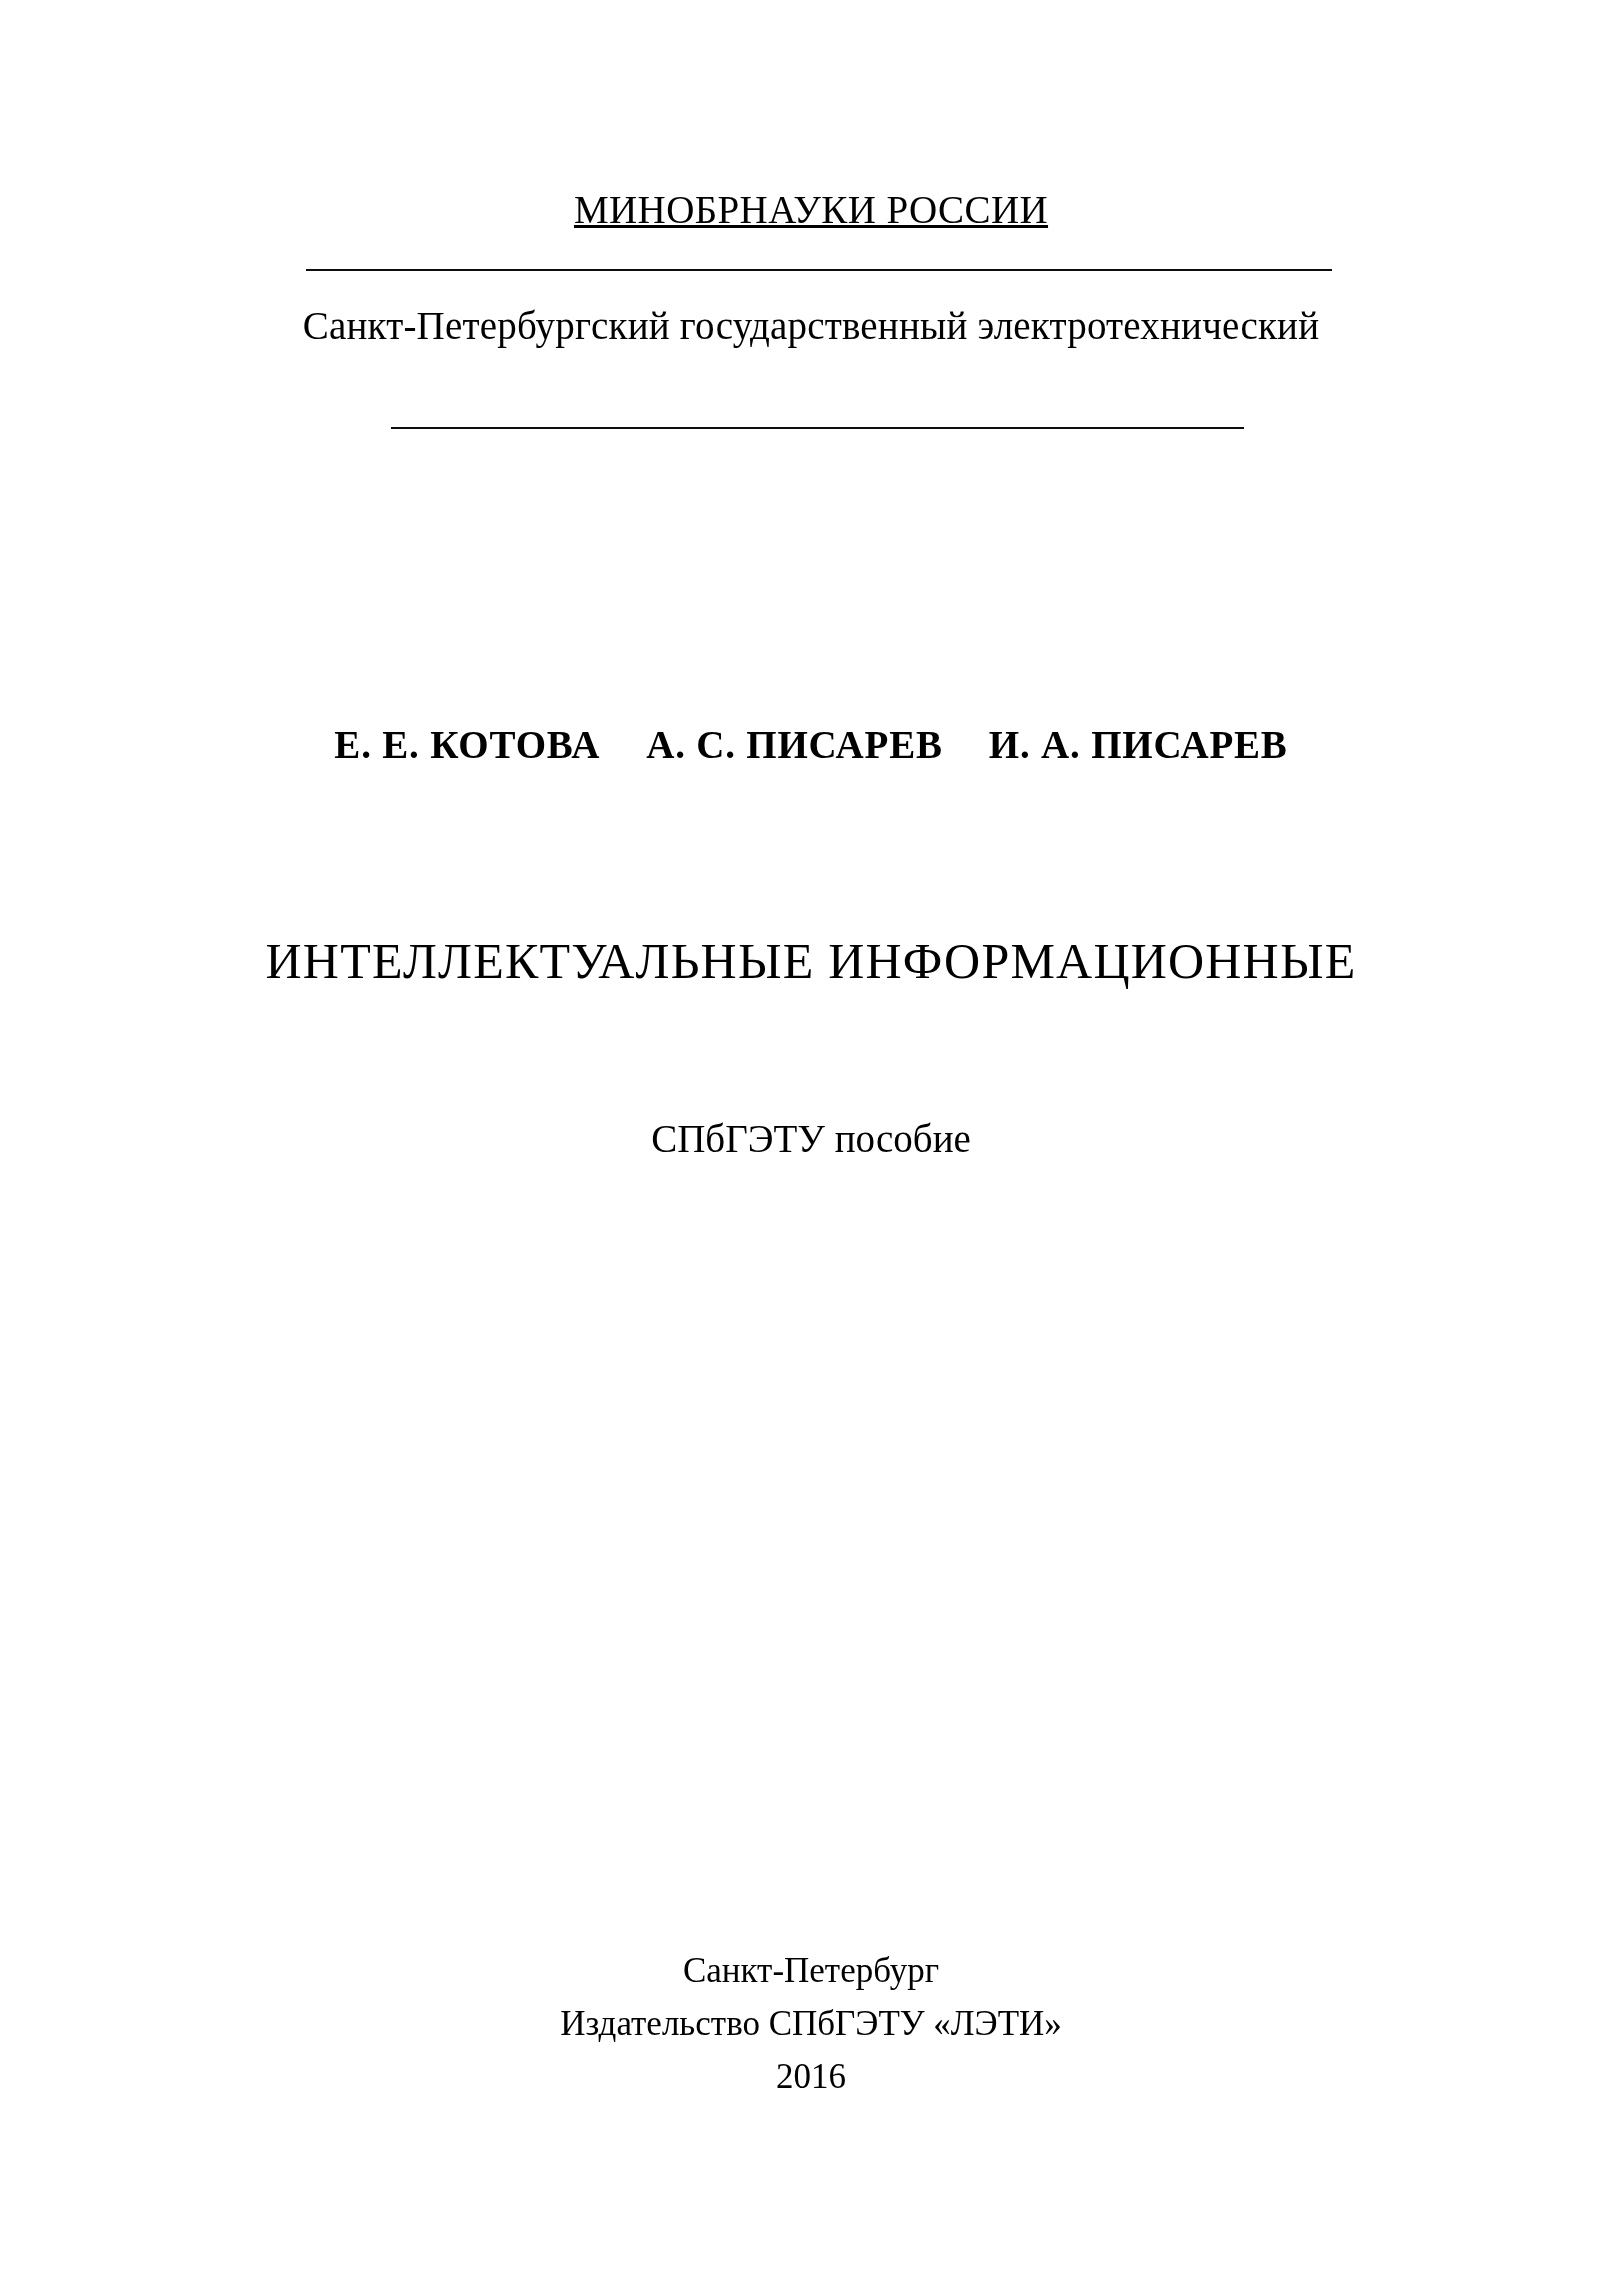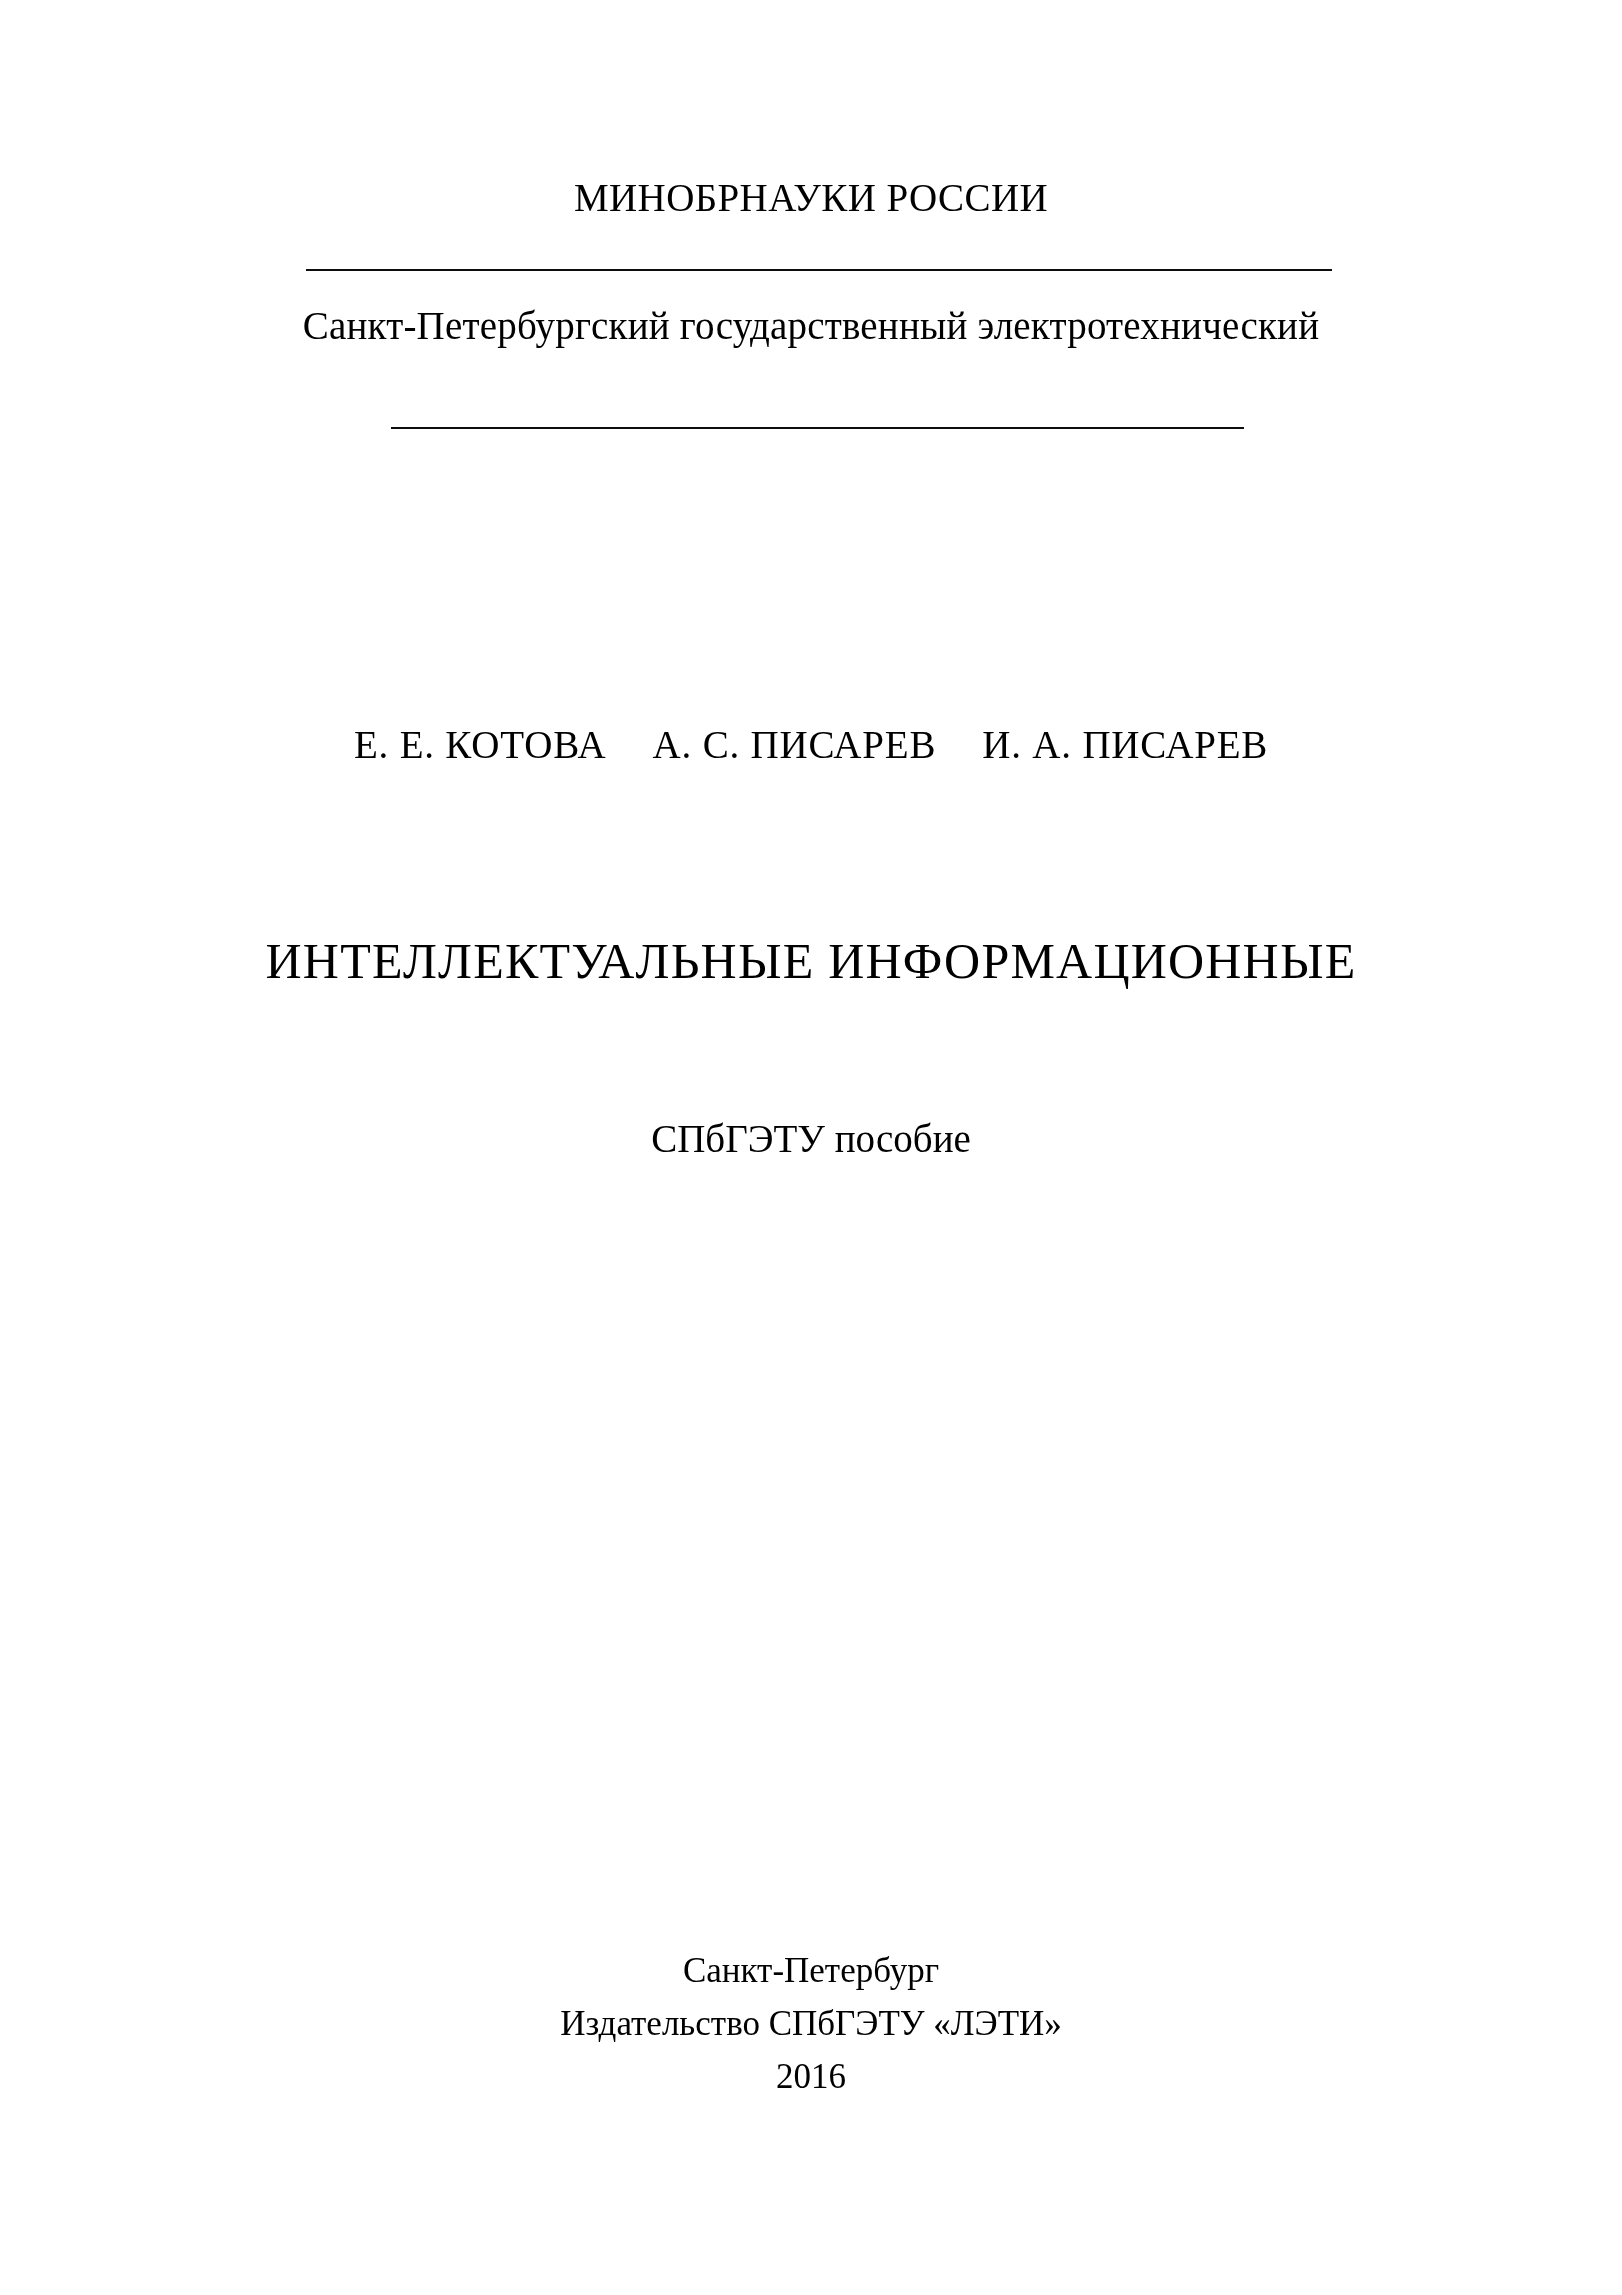--- a/index.html
+++ b/index.html
@@ -16,24 +16,25 @@
     overflow: hidden;
   }
   .centered-block {
     position: absolute;
     left: 236px;
     width: 1150px;
     text-align: center;
     white-space: nowrap;
   }
   .ministry {
-    top: 170px;
+    top: 182px;
     font-size: 39px;
     line-height: 55px;
     letter-spacing: 0.4px;
+    text-decoration: underline;
   }
   .rule {
     position: absolute;
     height: 0;
     border-top: 2.4px solid #0d0d0d;
   }
   .rule-top {
     left: 306px;
     top: 269px;
     width: 1026px;
@@ -50,20 +51,21 @@
     letter-spacing: 0.2px;
   }
   .authors {
     top: 717px;
     font-size: 39px;
     line-height: 55px;
     letter-spacing: 0.8px;
     display: flex;
     justify-content: center;
     gap: 46px;
+    font-weight: bold;
   }
   .book-title {
     top: 926px;
     font-size: 50px;
     font-weight: normal;
     line-height: 71px;
     letter-spacing: 1.2px;
   }
   .subtitle {
     top: 1111px;

